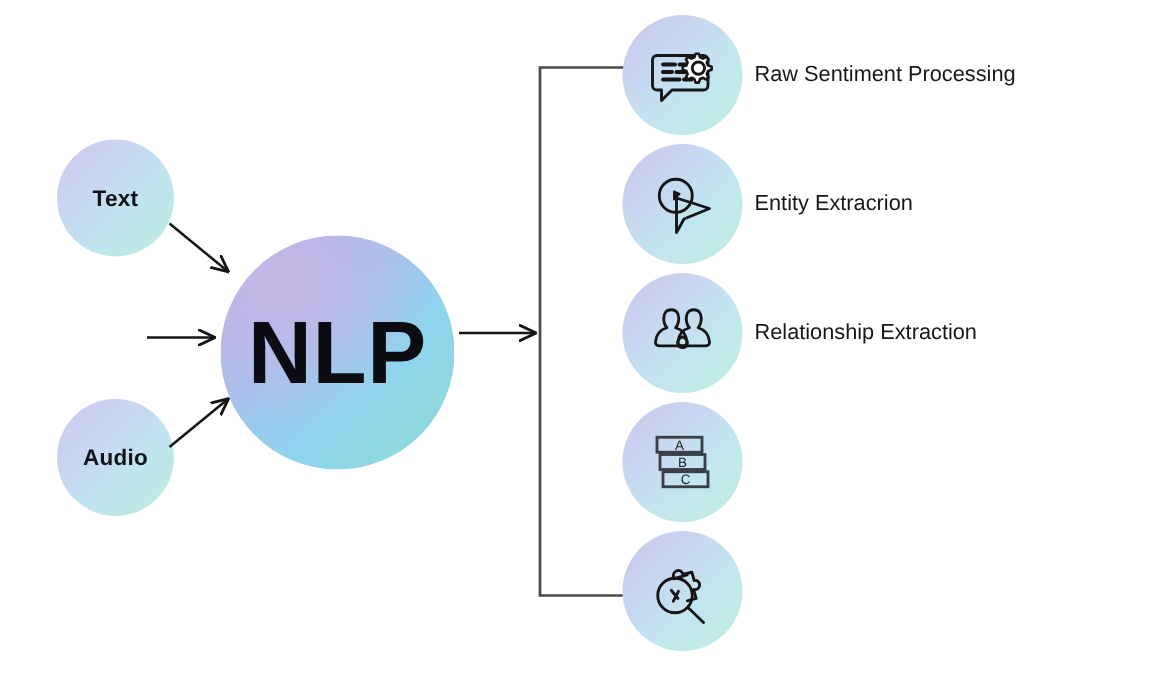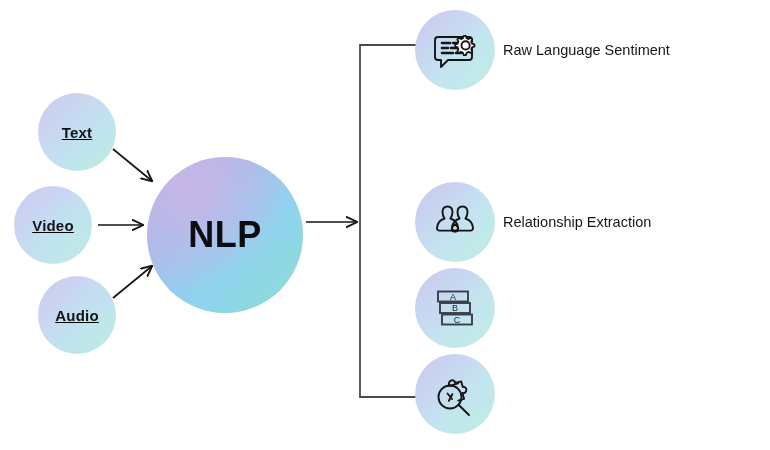--- a/index.html
+++ b/index.html
@@ -10,38 +10,37 @@
     overflow:hidden;
   }
   #stage{position:relative;width:770px;height:450px;}
 
   
   .src-circle{
     position:absolute;
     border-radius:50%;
     display:flex;align-items:center;justify-content:center;
     background:linear-gradient(135deg,#cfc6ee 0%,#c9d6f2 32%,#bfe4ee 62%,#bdecdf 100%);
-    text-decoration:underline;
   }
   .src-label{
     font-size:15px;font-weight:bold;color:#111318;letter-spacing:.2px;
     line-height:1;
   }
 
   
   #nlp-node{
     position:absolute;left:147px;top:157px;width:156px;height:156px;
     border-radius:50%;
     background:
       radial-gradient(circle at 28% 20%, #c6b6e6 0%, rgba(198,182,230,0) 58%),
       linear-gradient(135deg,#bfb1e4 0%,#a9bdeb 30%,#8fd3ee 62%,#8ddcd2 100%);
     display:flex;align-items:center;justify-content:center;
   }
   #nlp-label{
-    font-size:36px;font-weight:bold;color:#0b0d12;letter-spacing:.5px;line-height:1;
+    font-size:59px;font-weight:bold;color:#0b0d12;letter-spacing:.5px;line-height:1;
   }
 
   
   .item{position:absolute;left:415px;display:flex;align-items:center;}
   .item-icon{
     width:80px;height:80px;border-radius:50%;flex:0 0 80px;
     background:linear-gradient(135deg,#cdc5ed 0%,#c8d5f1 30%,#c2e6ef 62%,#bfeddf 100%);
     display:flex;align-items:center;justify-content:center;
   }
   .item-label{
@@ -54,25 +53,22 @@
 </style>
 </head>
 <body>
 
 <div id="stage">
 
   <div class="src-circle" style="left:38px;top:93px;width:78px;height:78px;">
     <span class="src-label">Text</span>
   </div>
 
-  <div class="src-circle" style="left:14px;top:186px;width:78px;height:78px;">
-    <span class="src-label">Video</span>
-  </div>
 
-  <div class="src-circle" style="left:38px;top:276px;width:78px;height:78px;">
+  <div class="src-circle" style="left:38px;top:266px;width:78px;height:78px;">
     <span class="src-label">Audio</span>
   </div>
 
   <div id="nlp-node">
     <span id="nlp-label">NLP</span>
   </div>
 
   <svg class="vec" viewBox="0 0 770 450">
     <defs>
       <marker id="ah" viewBox="0 0 10 10" refX="9" refY="5" markerWidth="7" markerHeight="7" orient="auto-start-reverse">
@@ -105,23 +101,35 @@
           <path d="M36.2,14.4 l2.1,-0.9 0.9,-2.6 2.3,0 0.9,2.6 2.1,0.9
                    2.4,-1.2 1.6,1.6 -1.2,2.4 0.9,2.1 2.6,0.9 0,2.3
                    -2.6,0.9 -0.9,2.1 1.2,2.4 -1.6,1.6 -2.4,-1.2
                    -2.1,0.9 -0.9,2.6 -2.3,0 -0.9,-2.6 -2.1,-0.9
                    -2.4,1.2 -1.6,-1.6 1.2,-2.4 -0.9,-2.1 -2.6,-0.9
                    0,-2.3 2.6,-0.9 0.9,-2.1 -1.2,-2.4 1.6,-1.6 z" transform="translate(-5,0) scale(0.92) translate(4,2)"></path>
           <circle cx="36.6" cy="21.4" r="4.1" fill="#ffffff"></circle>
         </g>
       </svg>
     </div>
-    <span class="item-label">Raw Language Sentiment</span>
+    <span class="item-label">Raw Sentiment Processing</span>
   </div>
 
+  <div class="item" style="top:96px;">
+    <div class="item-icon">
+      <svg width="52" height="52" viewBox="0 0 52 52">
+        <g fill="none" stroke="#151515" stroke-width="1.9" stroke-linecap="round" stroke-linejoin="round">
+          <circle cx="21.5" cy="20.5" r="11"></circle>
+          <path d="M22,22 L44,29 L27,36 L22,45 Z"></path>
+          <path d="M20.3,17.6 l0,5.4 3.8,-3.8 z" fill="#151515" stroke-width="1.2"></path>
+        </g>
+      </svg>
+    </div>
+    <span class="item-label">Entity Extracrion</span>
+  </div>
 
   <div class="item" style="top:182px;align-items:center;">
     <div class="item-icon">
       <svg width="52" height="52" viewBox="0 0 52 52">
         <g fill="none" stroke="#151515" stroke-width="1.9" stroke-linecap="round" stroke-linejoin="round">
           <path d="M18.5,10.5 c-3.6,0 -5,2.6 -5,5.6 c0,3 1.1,5.2 2.1,6.4
                    c-4.3,1.3 -7.1,4.3 -7.6,9.3 c-0.2,1.8 1,2.8 2.6,2.8
                    h15.8 c1.6,0 2.8,-1 2.6,-2.8 c-0.5,-5 -3.3,-8 -7.6,-9.3
                    c1,-1.2 2.1,-3.4 2.1,-6.4 c0,-3 -1.4,-5.6 -5,-5.6 z"></path>
           <path d="M33.5,10.5 c-3.6,0 -5,2.6 -5,5.6 c0,3 1.1,5.2 2.1,6.4

